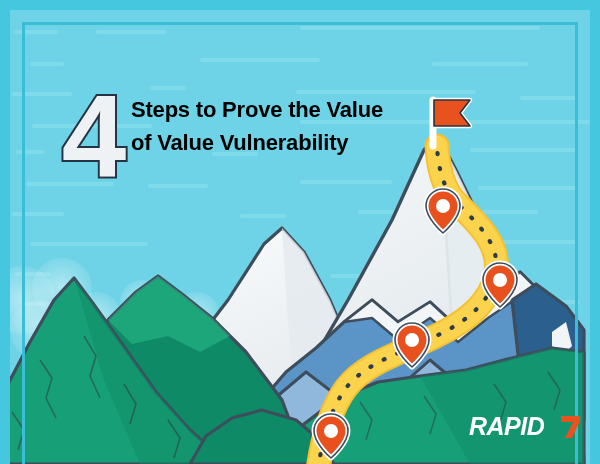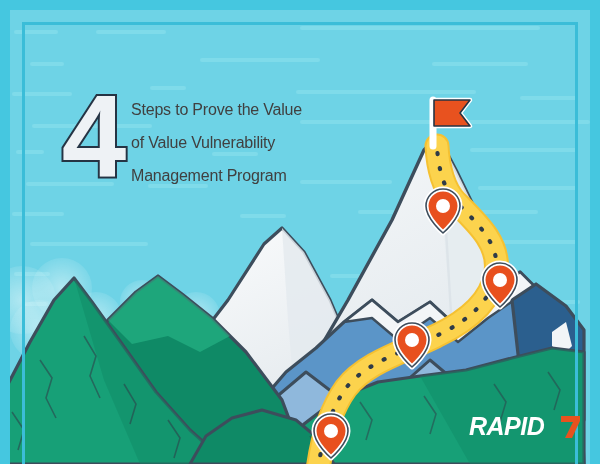--- a/index.html
+++ b/index.html
@@ -18,21 +18,21 @@
     border:3px solid #3bbdd8;border-bottom:none;box-sizing:border-box;
     pointer-events:none;
   }
   .stripes{position:absolute;left:0;top:0;width:600px;height:464px;}
   .stripe{position:absolute;height:4px;background:#7fdbea;border-radius:2px;}
   
   #scene{position:absolute;left:0;top:0;width:600px;height:464px;}
   
   .headline{
     position:absolute;left:131px;top:93px;width:300px;
-    color:#404040;font-weight:normal;font-size:16px;line-height:33px;
+    color:#000000;font-weight:bold;font-size:22px;line-height:33px;
     letter-spacing:-0.2px;
   }
   .headline .ln{display:block;white-space:nowrap;}
   
   .numeral{
     position:absolute;left:48px;top:84px;width:92px;height:112px;
   }
   .numeral .glyph{
     position:absolute;left:0;top:0;width:92px;height:112px;
     font-size:116px;font-weight:bold;line-height:104px;
@@ -204,21 +204,20 @@
 
   <div class="frame-line"></div>
 
   <div class="numeral">
     <div class="glyph">4</div>
   </div>
 
   <div class="headline">
     <span class="ln">Steps to Prove the Value</span>
     <span class="ln">of Value Vulnerability</span>
-    <span class="ln">Management Program</span>
   </div>
 
   <div class="logo">
     <span class="logo-word">RAPID</span>
     <svg class="logo-mark" width="22" height="24" viewBox="0 0 22 24">
       <path d="M2,1 L21,1 L21,6 L13,23 L6,23 L14,7 L2,7 Z" fill="#e8521f"></path>
     </svg>
   </div>
 
 </div>

